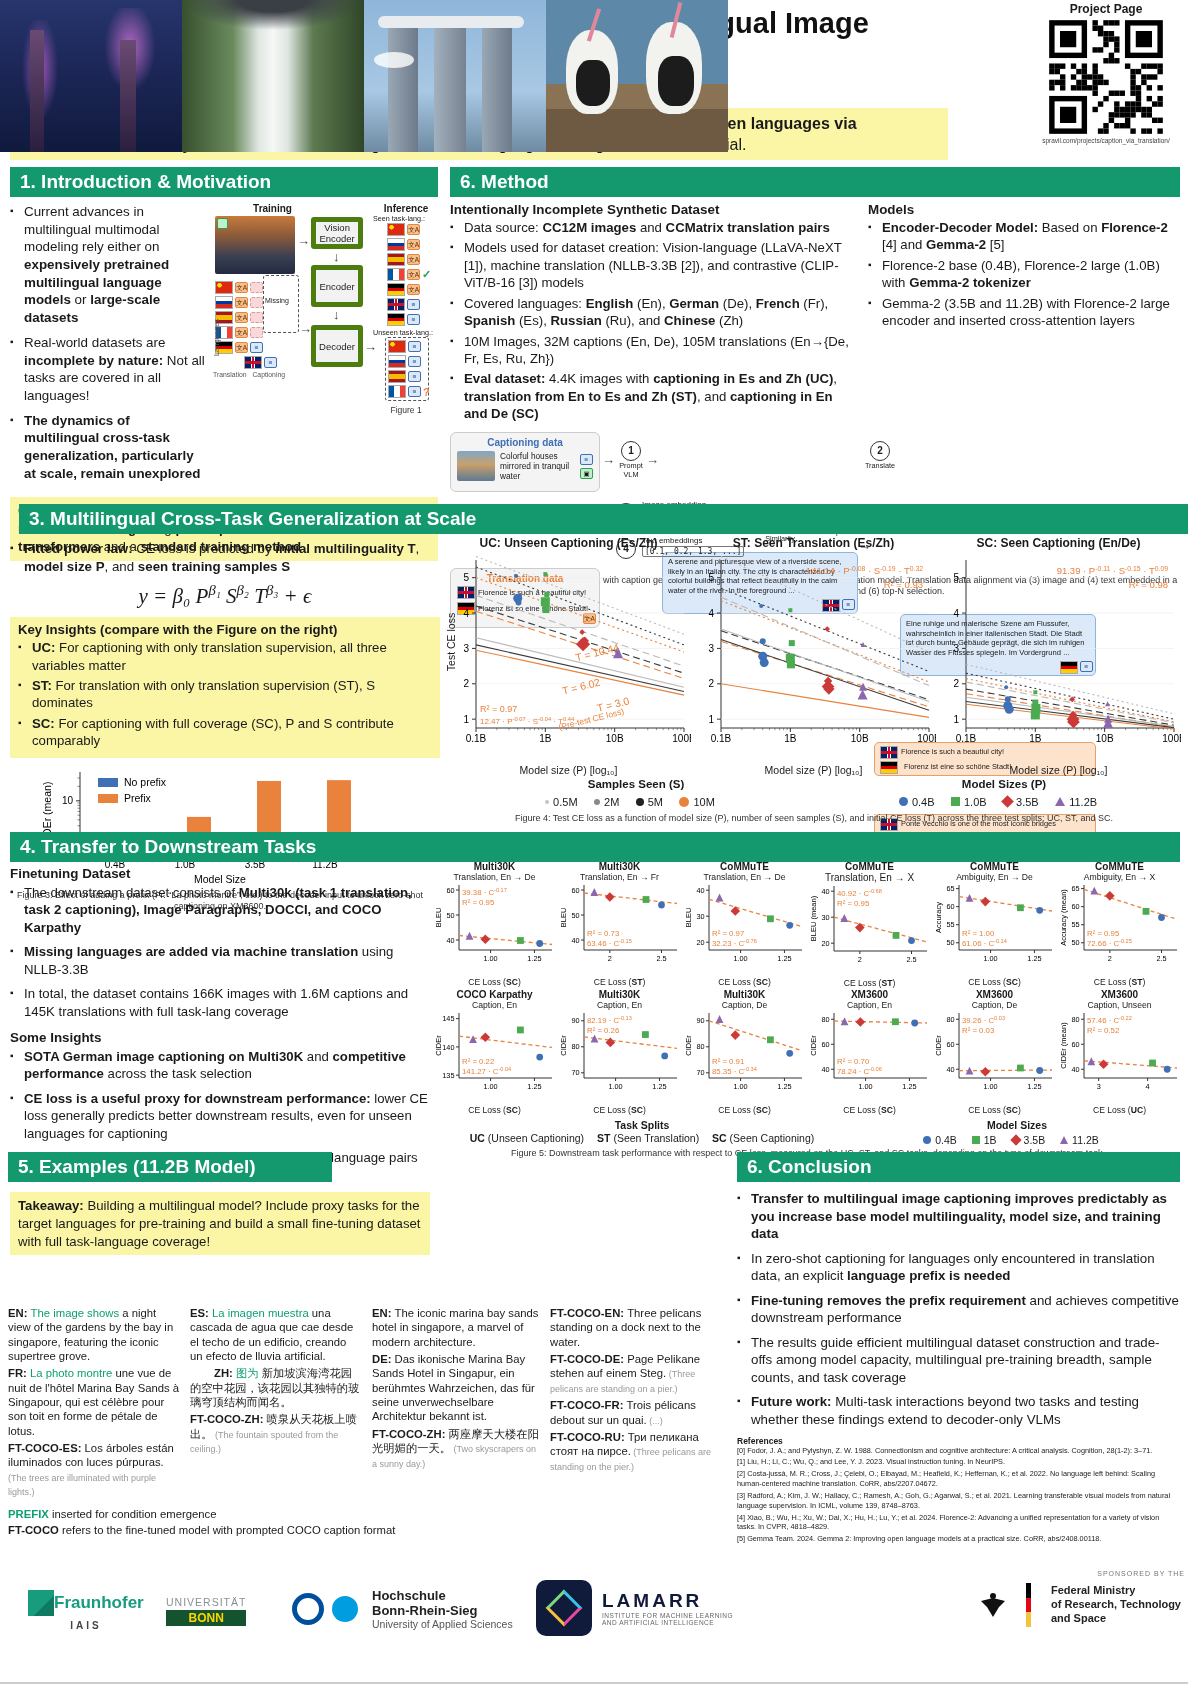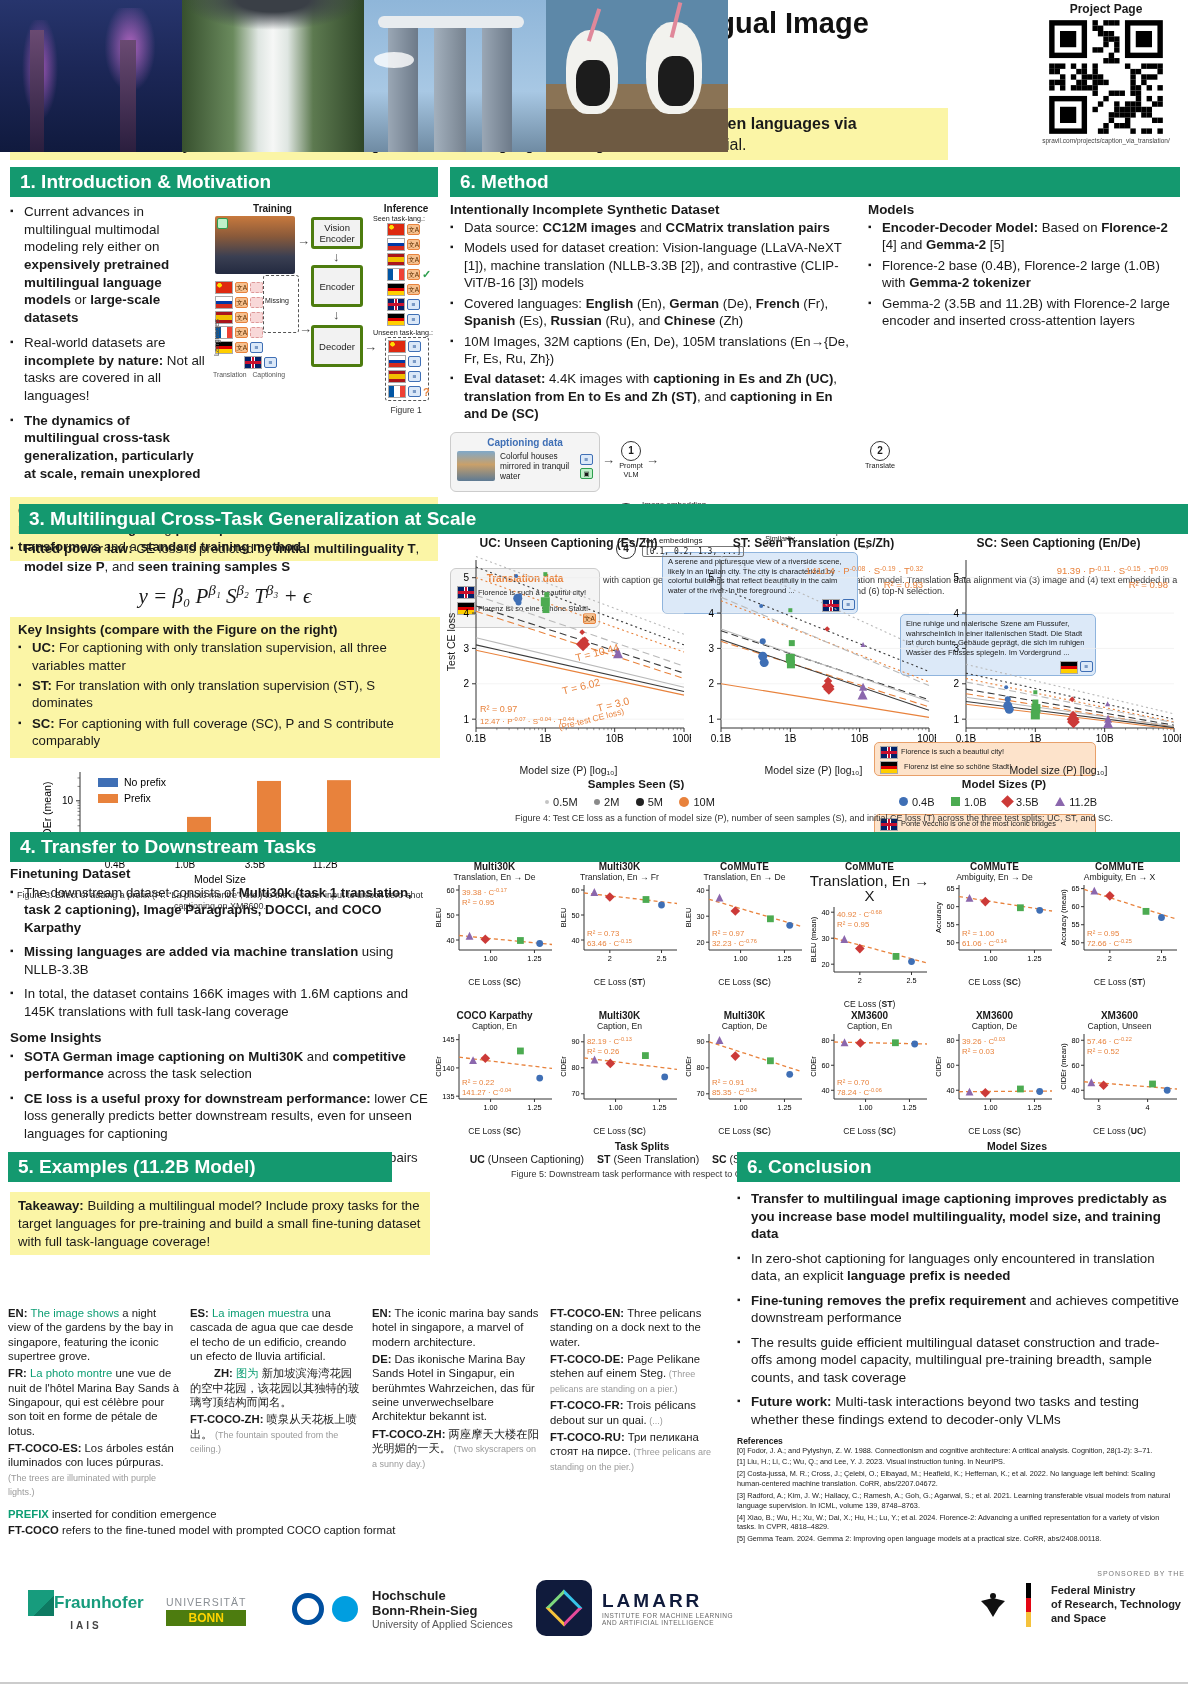--- a/index.html
+++ b/index.html
@@ -25,21 +25,21 @@
     linear-gradient(90deg,transparent 38%,#fff 38% 62%,transparent 62%);}
   .badge{display:inline-block;font-size:6.5px;line-height:10px;height:11px;min-width:13px;text-align:center;border-radius:2px;vertical-align:middle;box-sizing:border-box;flex:none;}
   .b-tr{background:#f6c08e;border:1px solid #e8823c;color:#5a2d00;}
   .b-cap{background:#dbe8f8;border:1px solid #3f6fb5;color:#1d4e94;font-weight:bold;}
   .b-miss{background:#f8d8d8;border:1px dashed #d99;}
   .circ{display:inline-block;width:18px;height:18px;border:1.6px solid #333;border-radius:50%;text-align:center;line-height:18px;font-size:10px;font-weight:bold;background:#fff;flex:none;}
   .bluebox{background:#dce9f8;border:1px solid #8fb4dd;border-radius:5px;padding:4px 5px;font-size:7.6px;line-height:1.3;position:relative;box-sizing:border-box;}
   .orbox{background:#fde3cb;border:1px solid #e8a06a;border-radius:5px;padding:3px 5px;font-size:7.4px;line-height:1.35;position:relative;box-sizing:border-box;}
   .graybox{background:#f4f4f4;border:1px solid #ccc;border-radius:6px;padding:4px 6px;box-sizing:border-box;position:relative;}
   .ar{position:absolute;color:#444;font-size:13px;font-weight:bold;}
-  .ebox{border:3px solid #4d7c0f;background:#f2f2f2;border-radius:3px;text-align:center;font-size:9.5px;color:#222;display:flex;align-items:center;justify-content:center;box-sizing:border-box;}
+  .ebox{border:5px solid #4d7c0f;background:#f2f2f2;border-radius:3px;text-align:center;font-size:9.5px;color:#222;display:flex;align-items:center;justify-content:center;box-sizing:border-box;}
   .mk{display:inline-block;vertical-align:middle;margin-right:4px;}
   .leg-lab{font-size:11px;vertical-align:middle;margin-right:12px;}
   .photo{position:absolute;top:0;height:152px;overflow:hidden;}
   sup{font-size:70%;}
   .fcell{display:flex;align-items:center;gap:2px;margin-bottom:2px;}
   .reftxt p{margin:0 0 2px 0;}
 </style>
 </head>
 <body>
 
@@ -824,21 +824,21 @@
           <line x1="27" y1="17.299999999999997" x2="120" y2="44.6" stroke="#e8823c" stroke-width="1.3" stroke-dasharray="4,3"></line>
           <polygon points="37.52830188679246,11.6 33.628301886792464,19.4 41.42830188679246,19.4" fill="#8b67ad"></polygon>
           <rect x="49.92075471698113" y="25.6" width="6.8" height="6.8" fill="#cc3a38" transform="rotate(45 53.32075471698113 29)"></rect>
           <rect x="85.0150943396226" y="33.4" width="6.8" height="6.8" fill="#4cab51"></rect>
           <circle cx="107.71698113207546" cy="43.3" r="3.4" fill="#3f6fb5"></circle>
           <text x="30" y="54" font-size="7.8" fill="#e8823c"><tspan>R² = 0.97</tspan></text>
           <text x="30" y="64" font-size="7.8" fill="#e8823c"><tspan>32.23 · C</tspan><tspan dy="-3.5" font-size="72%">-0.76</tspan></text>
         </svg><div style="font-size:8.6px;text-align:center;margin-top:-3px;">CE Loss (<b>SC</b>)</div></div>
       <div style="width: 125px; margin-bottom: 2px;"><div style="text-align:center;line-height:1.05;">
           <div style="font-size:10px;font-weight:bold;">CoMMuTE</div>
-          <div style="font-size:15px;">Translation, En → X</div>
+          <div style="font-size:10px;">Translation, En → X</div>
         </div><svg width="125" height="94" font-family="Liberation Sans,sans-serif">
           <line x1="27" y1="3" x2="27" y2="68" stroke="#333"></line>
           <line x1="27" y1="68" x2="120" y2="68" stroke="#333"></line>
           <line x1="24" y1="60.2" x2="27" y2="60.2" stroke="#333"></line>
           <text x="22.5" y="62.800000000000004" font-size="7.3" text-anchor="end">20</text>
           <line x1="24" y1="34.199999999999996" x2="27" y2="34.199999999999996" stroke="#333"></line>
           <text x="22.5" y="36.8" font-size="7.3" text-anchor="end">30</text>
           <line x1="24" y1="8.199999999999996" x2="27" y2="8.199999999999996" stroke="#333"></line>
           <text x="22.5" y="10.799999999999995" font-size="7.3" text-anchor="end">40</text>
           <line x1="52.833333333333336" y1="68" x2="52.833333333333336" y2="71" stroke="#333"></line>
@@ -1098,21 +1098,21 @@
   <div class="abs" style="left:10px;top:52px;width:40px;height:16px;border-radius:50%;background:#ffffffcc;"></div>
 </div>
 <div class="photo" style="left:546px;width:182px;background:linear-gradient(180deg,#5d88a8 0 55%,#8a7355 55% 72%,#6e5a42 72% 100%);">
   <div class="abs" style="left:20px;top:30px;width:52px;height:84px;background:#f2f2ee;border-radius:45% 45% 40% 40%;"></div>
   <div class="abs" style="left:30px;top:60px;width:34px;height:46px;background:#1c1c1c;border-radius:40%;"></div>
   <div class="abs" style="left:100px;top:22px;width:56px;height:92px;background:#f2f2ee;border-radius:45% 45% 40% 40%;"></div>
   <div class="abs" style="left:112px;top:56px;width:36px;height:50px;background:#1c1c1c;border-radius:40%;"></div>
   <div class="abs" style="left:46px;top:8px;width:4px;height:34px;background:#e0889a;transform:rotate(18deg);"></div>
   <div class="abs" style="left:128px;top:2px;width:4px;height:36px;background:#e0889a;transform:rotate(14deg);"></div>
 </div>
-<div class="abs bar" style="left:8px;top:1152px;width:384px;font-size:19px;z-index:5;">5. Examples (11.2B Model)</div>
+<div class="abs bar" style="left:8px;top:1152px;width:324px;font-size:19px;z-index:5;">5. Examples (11.2B Model)</div>
 
 <div class="abs" style="left:8px;top:1306px;width:172px;font-size:11.3px;line-height:1.27;">
     <p style="margin: 0px 0px 3px;"><span style="font-weight: bold;">EN: </span><span style="color: rgb(13, 158, 116);">The image shows</span><span> a night view of the gardens by the bay in singapore, featuring the iconic supertree grove.</span></p>
     <p style="margin: 0px 0px 3px;"><span style="font-weight: bold;">FR: </span><span style="color: rgb(13, 158, 116);">La photo montre</span><span> une vue de nuit de l'hôtel Marina Bay Sands à Singapour, qui est célèbre pour son toit en forme de pétale de lotus.</span></p>
     <p style="margin: 0px 0px 3px;"><span style="font-weight: bold;">FT-COCO-ES: </span><span>Los árboles están iluminados con luces púrpuras.</span><span style="color: rgb(154, 154, 154); font-size: 9px;"> (The trees are illuminated with purple lights.)</span></p>
   </div>
 <div class="abs" style="left:190px;top:1306px;width:172px;font-size:11.3px;line-height:1.27;">
     <p style="margin: 0px 0px 3px;"><span style="font-weight: bold;">ES: </span><span style="color: rgb(13, 158, 116);">La imagen muestra</span><span> una cascada de agua que cae desde el techo de un edificio, creando un efecto de lluvia artificial.</span></p>
     <p style="margin: 0px 0px 3px;"><span style="font-weight: bold; margin-left: 24px;">ZH: </span><span style="color: rgb(13, 158, 116);">图为</span><span> 新加坡滨海湾花园的空中花园，该花园以其独特的玻璃穹顶结构而闻名。</span></p>
     <p style="margin: 0px 0px 3px;"><span style="font-weight: bold;">FT-COCO-ZH: </span><span>喷泉从天花板上喷出。</span><span style="color: rgb(154, 154, 154); font-size: 9px;"> (The fountain spouted from the ceiling.)</span></p>
@@ -1154,21 +1154,21 @@
 <div class="abs" style="left:0;top:1570px;width:1188px;height:116px;">
   <div class="abs" style="left:28px;top:20px;">
     <div style="display:flex;align-items:center;gap:0;">
       <div style="width:26px;height:26px;background:linear-gradient(135deg,#179c7d 60%,#0e7a62 60%);"></div>
       <span style="color:#179c7d;font-weight:bold;font-size:17px;">Fraunhofer</span>
     </div>
     <div style="text-align:center;font-size:10px;font-weight:bold;letter-spacing:3px;color:#444;margin-top:4px;">IAIS</div>
   </div>
   <div class="abs" style="left:166px;top:26px;text-align:center;">
     <div style="font-size:10.5px;color:#8a8f94;letter-spacing:1px;">UNIVERSITÄT</div>
-    <div style="font-size:12px;font-weight:bold;color:#ffd500;background:#4d7c0f;padding:1px 10px;margin-top:2px;">BONN</div>
+    <div style="font-size:12px;font-weight:bold;color:#ffd500;background:#14532d;padding:1px 10px;margin-top:2px;">BONN</div>
   </div>
   <div class="abs" style="left:292px;top:18px;display:flex;align-items:center;gap:8px;">
     <span style="width:22px;height:22px;border:5px solid #004f9f;border-radius:50%;display:inline-block;"></span>
     <span style="width:26px;height:26px;background:#009ee0;border-radius:50%;display:inline-block;"></span>
     <span style="margin-left:6px;">
       <div style="font-size:13px;font-weight:bold;color:#222;"><span>Hochschule</span><br><span>Bonn-Rhein-Sieg</span></div>
       <div style="font-size:10.5px;color:#555;">University of Applied Sciences</div>
     </span>
   </div>
   <div class="abs" style="left:536px;top:10px;display:flex;align-items:center;gap:10px;">

